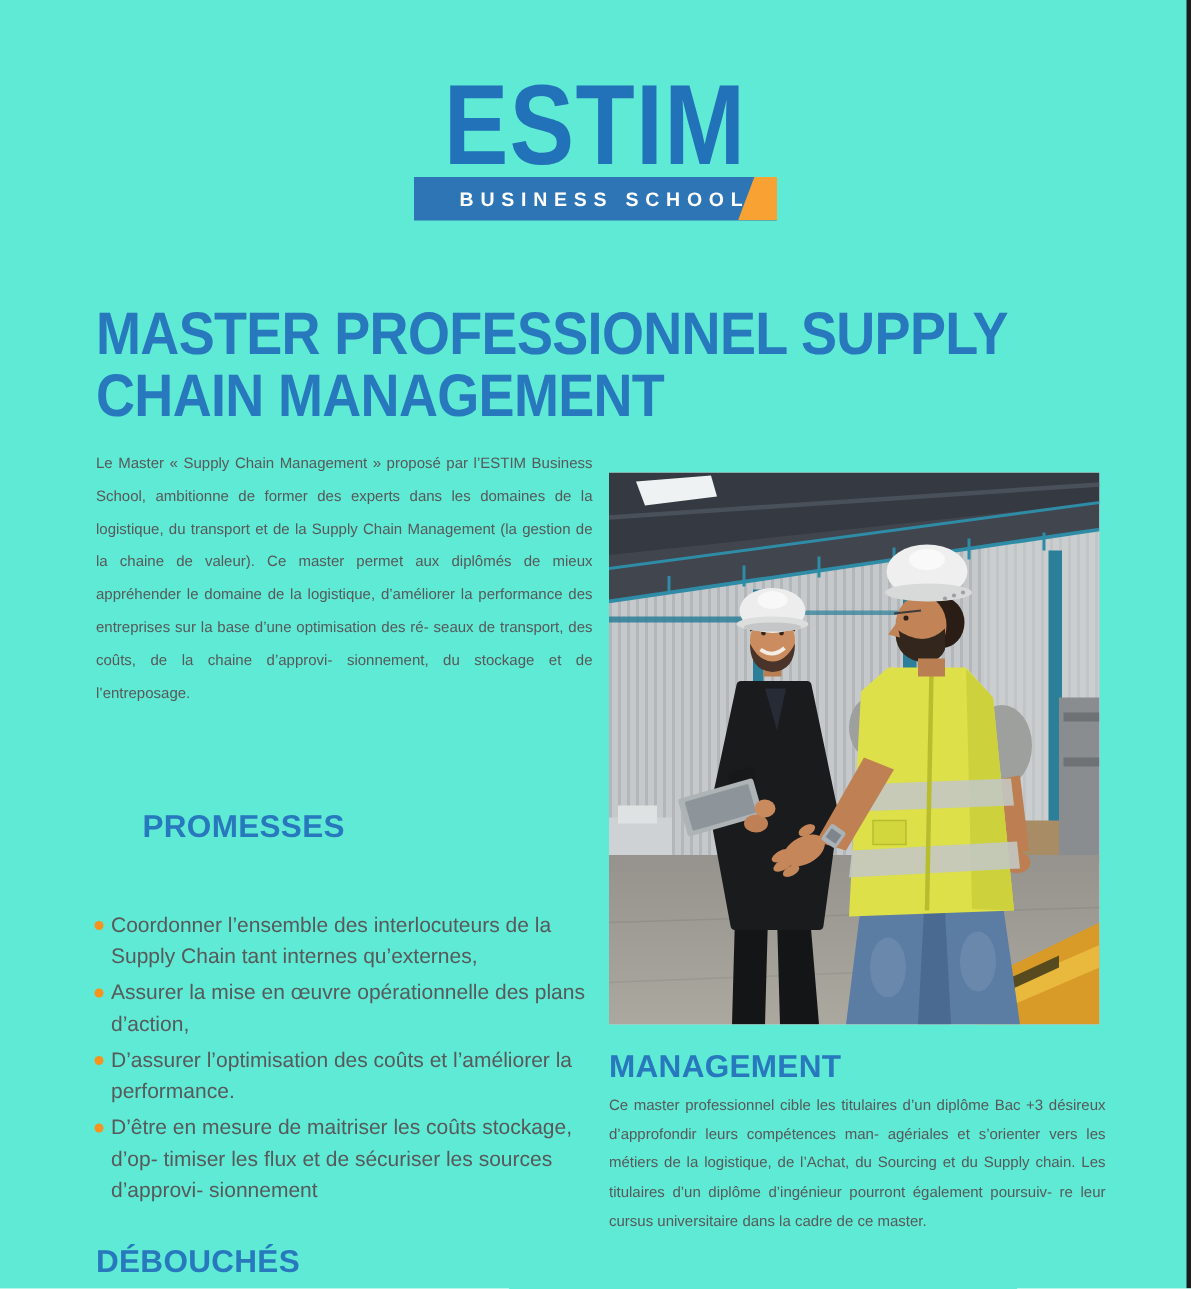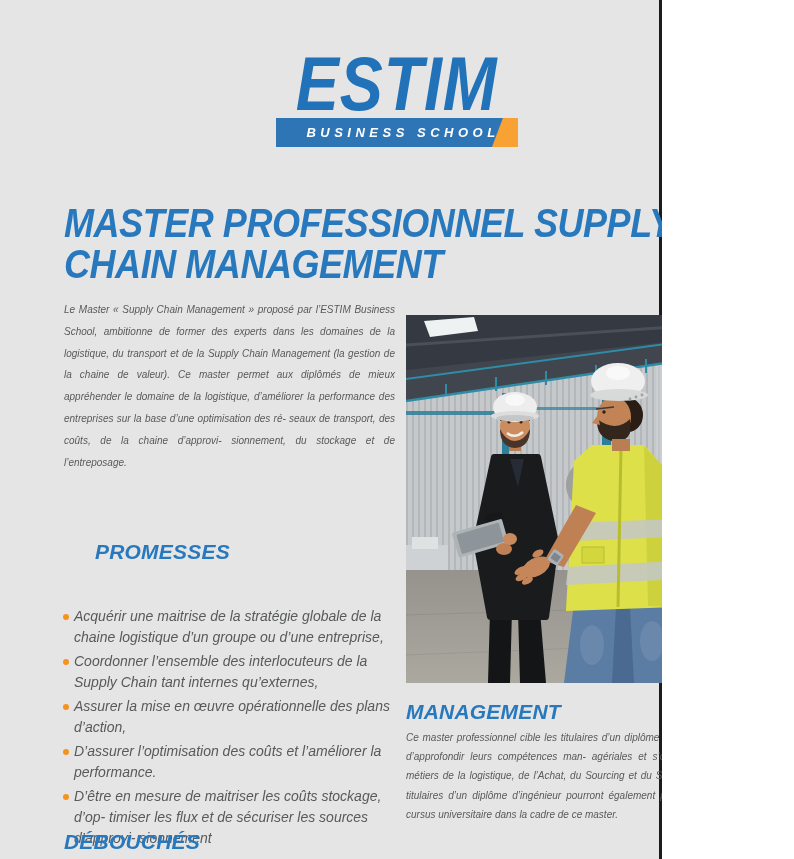--- a/index.html
+++ b/index.html
@@ -8,21 +8,21 @@
     --bar-blue:#2E75B6;
     --accent-orange:#F7A232;
     --bullet-orange:#F6921E;
     --body-gray:#57595B;
     --edge-dark:#1C1C1C;
   }
   *{margin:0;padding:0;box-sizing:border-box;}
   html,body{background:#fff;}
   body{font-family:"Liberation Sans","DejaVu Sans",sans-serif;}
   .page{
-    position:relative;width:662px;height:859px;background:#e5e5e5;overflow:hidden;font-style:italic;
+    position:relative;width:794px;height:859px;background:#5eead4;overflow:hidden;
   }
   .viewer-edge{
     position:absolute;right:0;top:0;width:3px;height:100%;background:var(--edge-dark);
   }
   
   .logo{
     position:absolute;top:53px;left:0;width:794px;
     display:flex;flex-direction:column;align-items:center;
   }
   .logo-word{
@@ -102,21 +102,20 @@
       <span class="logo-accent"></span>
     </div>
   </header>
 
   <h1 class="page-title">MASTER PROFESSIONNEL SUPPLY CHAIN MANAGEMENT</h1>
 
   <p class="intro-par body-text">Le Master « Supply Chain Management » proposé par l’ESTIM Business School, ambitionne de former des experts dans les domaines de la logistique, du transport et de la Supply Chain Management (la gestion de la chaine de valeur). Ce master permet aux diplômés de mieux appréhender le domaine de la logistique, d’améliorer la performance des entreprises sur la base d’une optimisation des ré- seaux de transport, des coûts, de la chaine d’approvi- sionnement, du stockage et de l’entreposage.</p>
 
   <h2 class="section-heading promesses-heading">PROMESSES</h2>
   <ul class="promesses-list">
-      <li>Acquérir une maitrise de la stratégie globale de la chaine logistique d’un groupe ou d’une entreprise,</li>
       <li>Coordonner l’ensemble des interlocuteurs de la Supply Chain tant internes qu’externes,</li>
       <li>Assurer la mise en œuvre opérationnelle des plans d’action,</li>
       <li>D’assurer l’optimisation des coûts et l’améliorer la performance.</li>
       <li>D’être en mesure de maitriser les coûts stockage, d’op- timiser les flux et de sécuriser les sources d’approvi- sionnement</li>
     </ul>
 
   <h2 class="section-heading debouches-heading">DÉBOUCHÉS</h2>
 
   <div class="photo" role="img" aria-label="Deux hommes portant des casques blancs discutent dans un entrepôt : l’un en costume noir tenant une tablette, l’autre en gilet jaune haute visibilité et jean">
     <svg width="327" height="368" viewBox="0 0 327 368" xmlns="http://www.w3.org/2000/svg">

